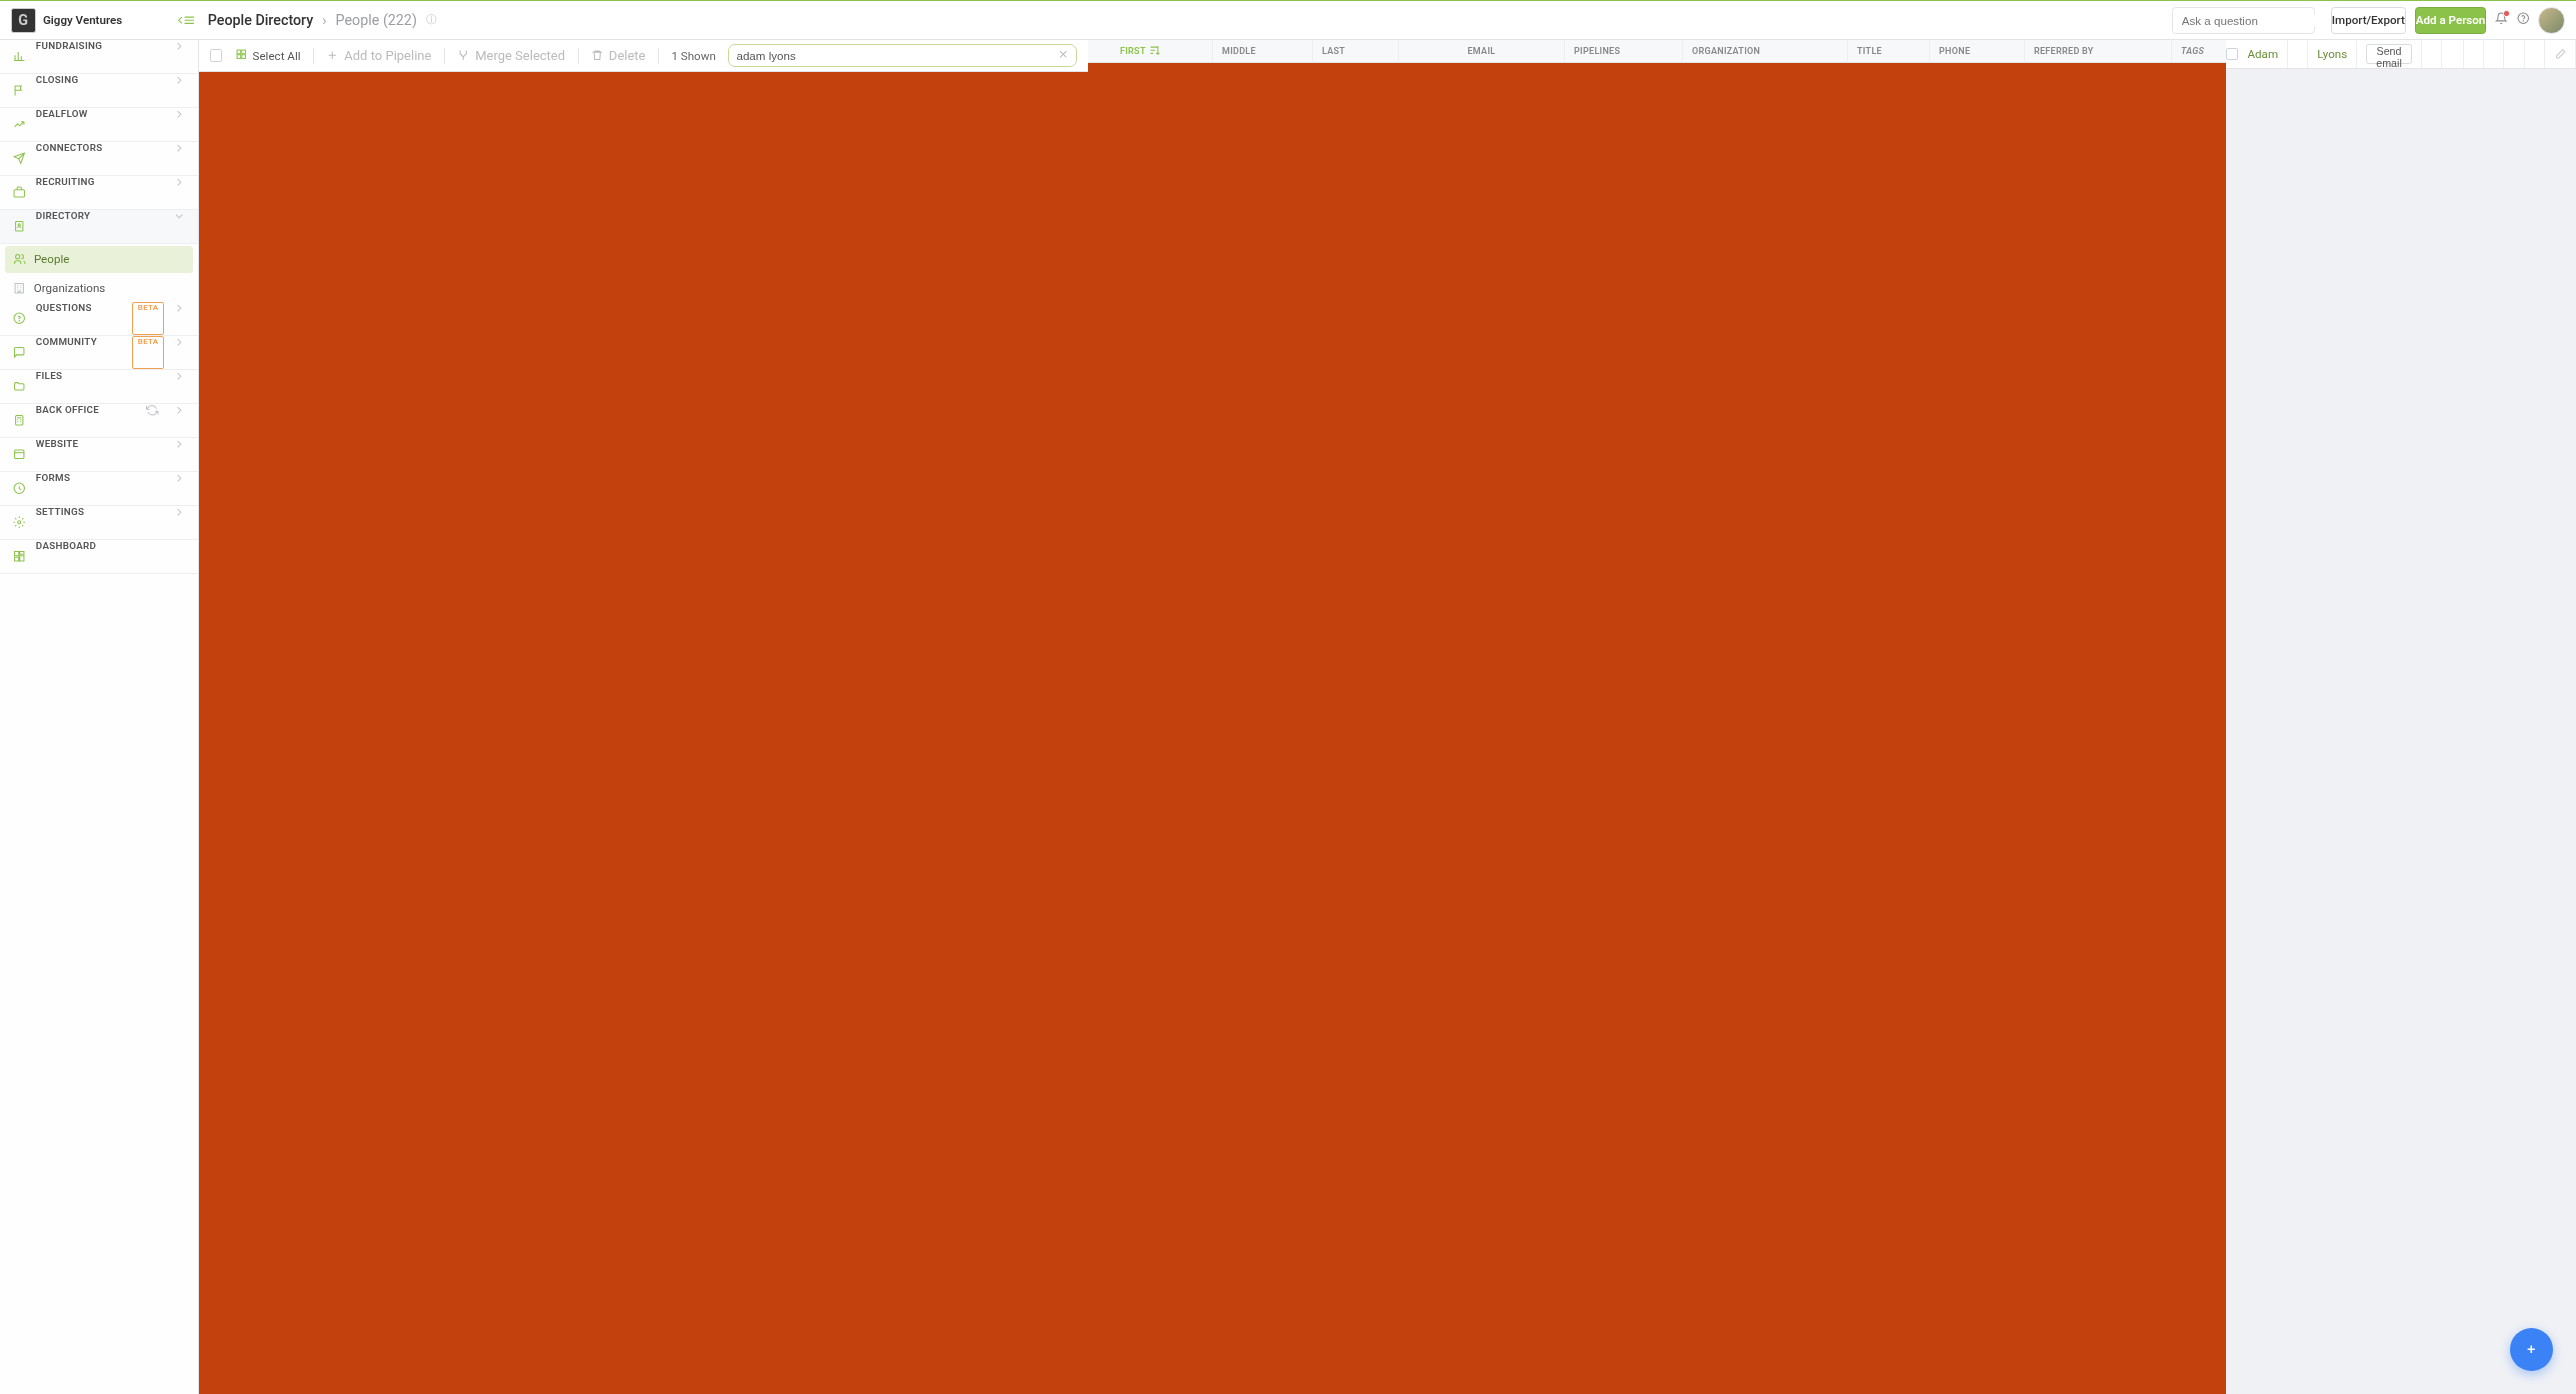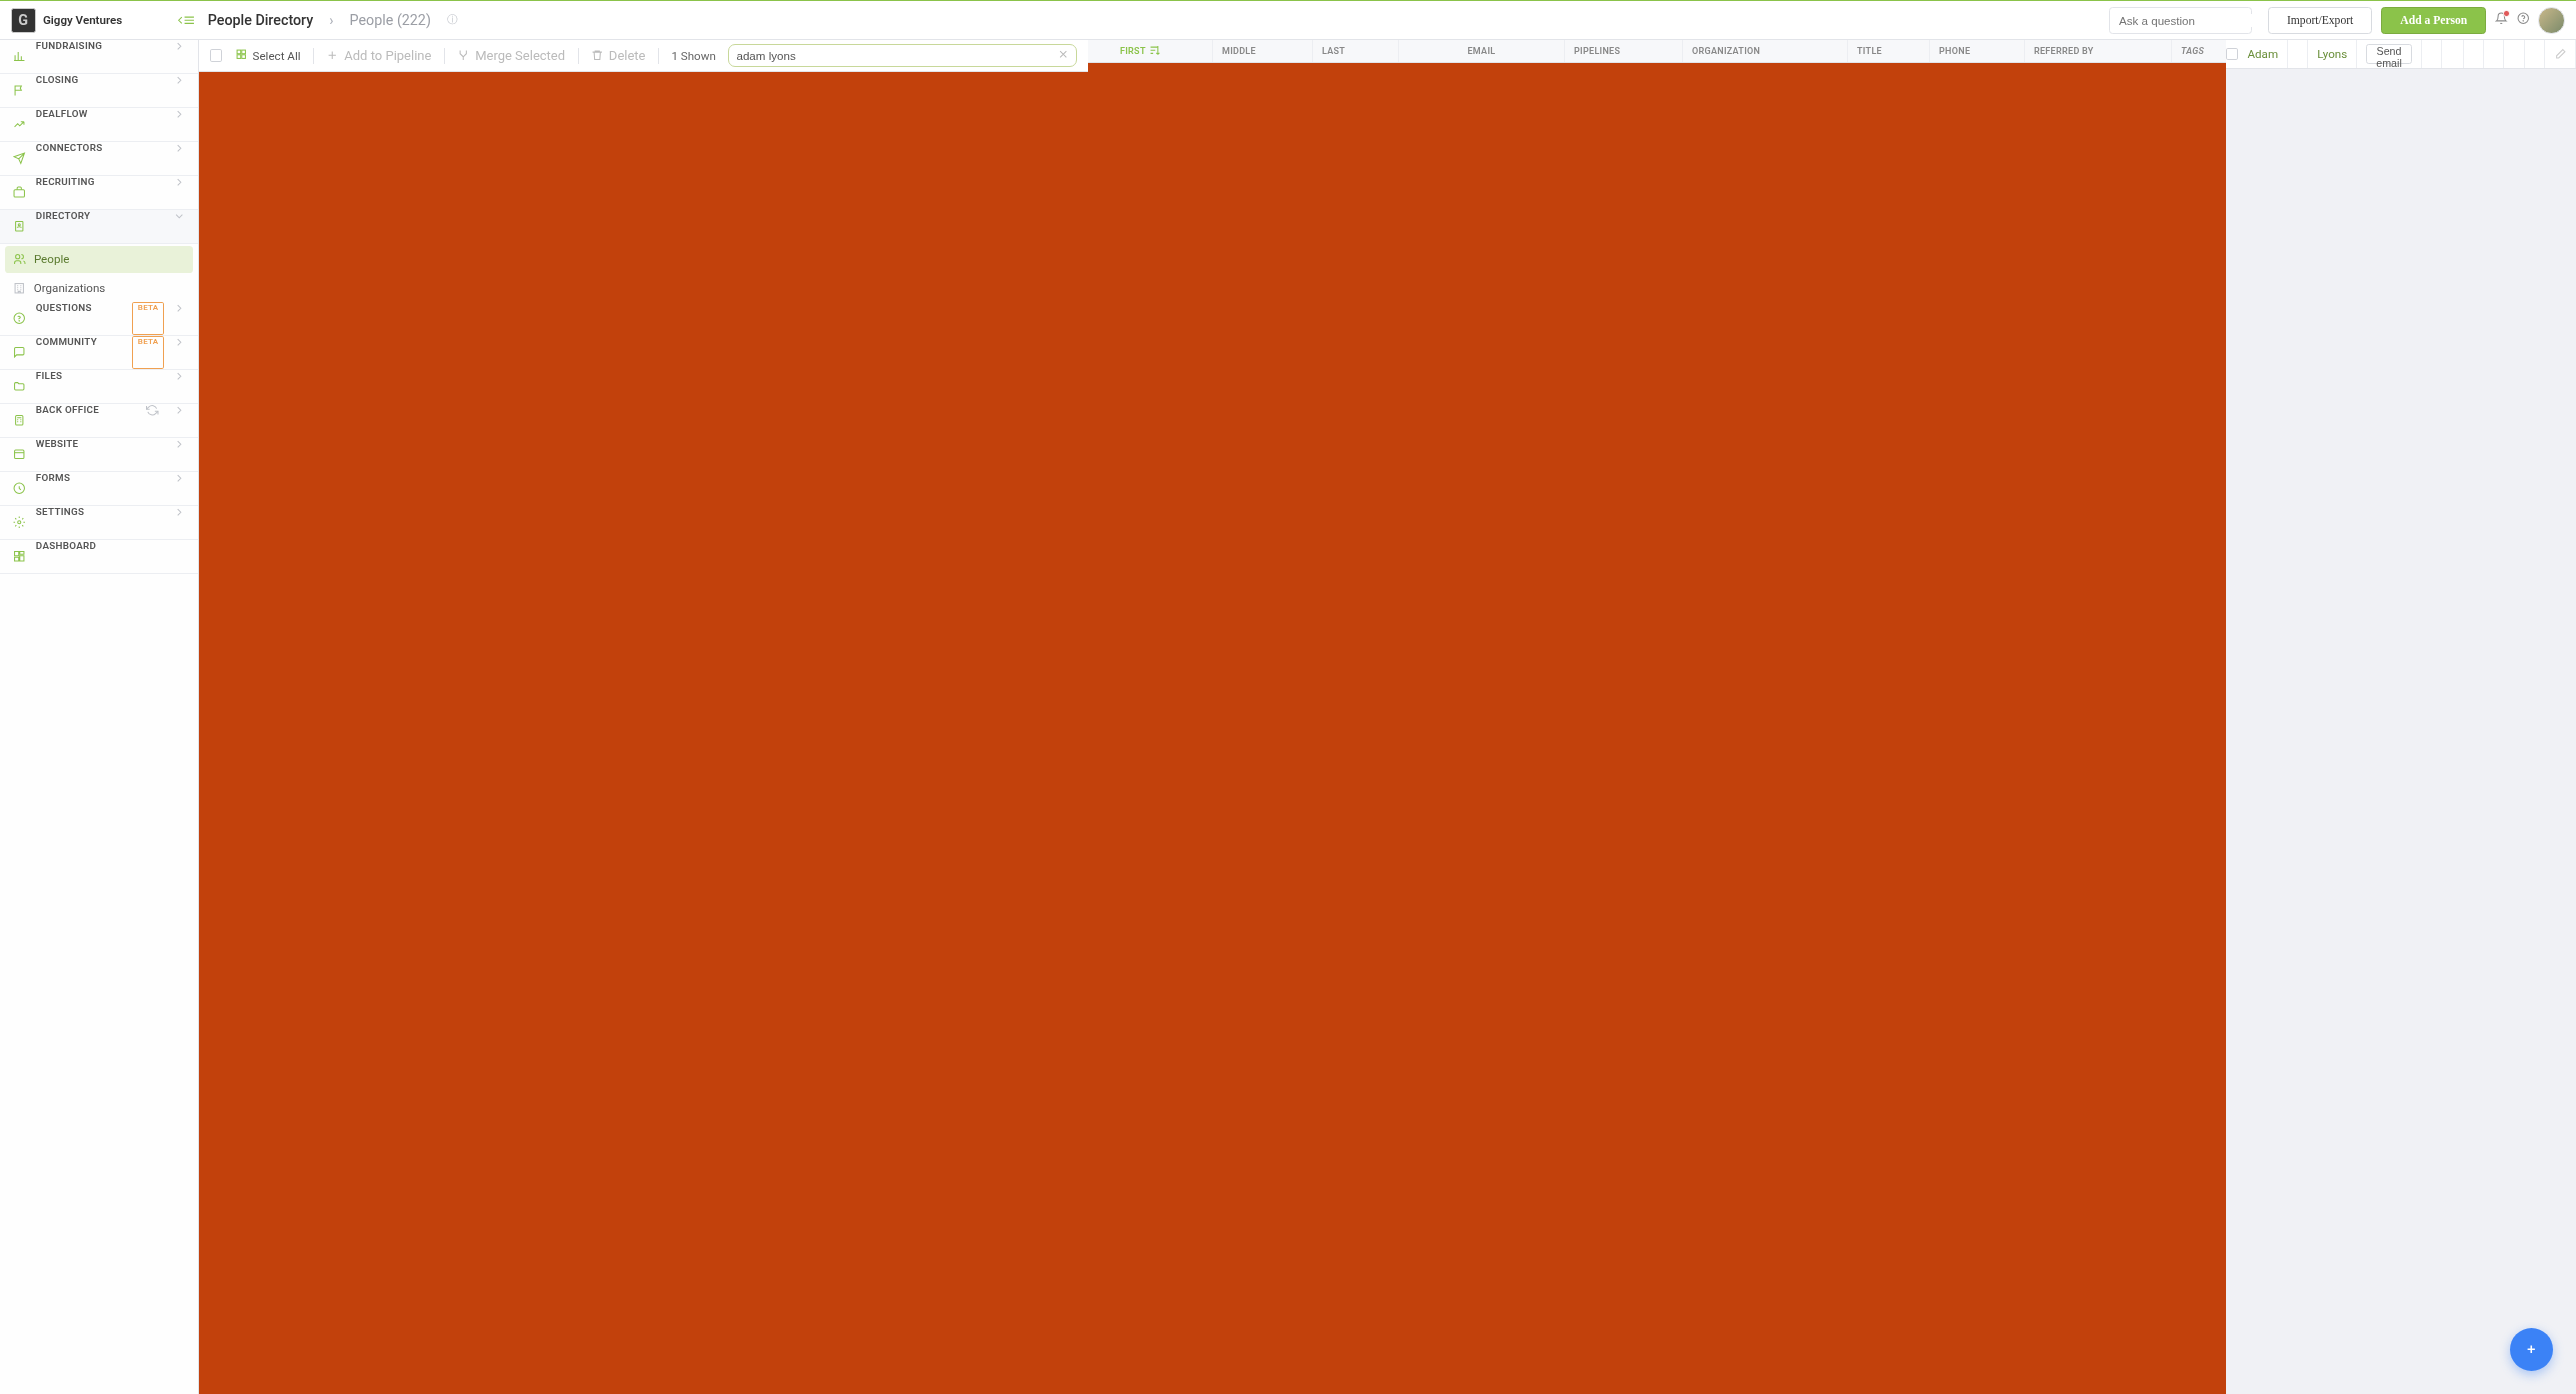--- a/index.html
+++ b/index.html
@@ -17,31 +17,31 @@
   background: #fff; border-bottom: 0.9px solid #e2e4e9; padding: 0 10.7px;
 }
 .brand { display:flex; align-items:center; gap:7.2px; width: 188px; }
 .brand-logo {
   width:25px; height:25px; background:#333; border:1.8px solid #ccc; color:#ccc;
   display:flex; align-items:center; justify-content:center; font-weight:bold; font-size:14.3px;
   border-radius:2.7px;
 }
 .brand-name { font-weight:600; font-size:11.6px; color:#333; }
 .collapse-btn { margin-left:auto; margin-right:3.6px; color:#8bc34a; cursor:pointer; display:flex; align-items:center; }
-.breadcrumb { display:flex; align-items:center; gap:16px; color:#333; font-size:14.3px; font-weight:500; margin-left:9px; }
+.breadcrumb { display:flex; align-items:center; gap:9px; color:#333; font-size:14.3px; font-weight:500; margin-left:9px; }
 .breadcrumb .sep { color:#b0b3bb; }
 .breadcrumb .sub { color:#9b9ea5; font-weight:400; }
 .breadcrumb .info-icon { color:#c3c6cc; font-size:10.7px; }
 .search-box {
   margin-left:auto; width:143px; height:27px; border:0.9px solid #e2e4e9; border-radius:3.6px;
   display:flex; align-items:center; padding:0 9px; color:#aaa;
 }
 .search-box input { border:none; outline:none; flex:1; font-size:11.6px; color:#555; }
 .search-box .sicon { color:#8bc34a; }
-.btn { height:27px; padding:0 18px; border-radius:3.6px; font-size:11.6px; cursor:pointer; display:flex; align-items:center;font-family:Liberation Serif, serif; }
+.btn { height:27px; padding:0 0; border-radius:3.6px; font-size:11.6px; cursor:pointer; display:flex; align-items:center; }
 .btn-outline { background:#fff; border:0.9px solid #d8dbe0; color:#333; font-weight:500; }
 .btn-primary { background:#8bc34a; border:0.9px solid #7bab3f; color:#fff; font-weight:600; }
 .topbar-actions { display:flex; align-items:center; gap:9px; margin-left:16px; }
 .bell { position:relative; color:#888; cursor:pointer; }
 .bell .dot { position:absolute; top:-1.8px; right:-1.8px; width:6.3px; height:6.3px; background:#e05a5a; border-radius:50%; border:0.9px solid #fff; }
 .help { color:#888; cursor:pointer; }
 .avatar { width:27px; height:27px; border-radius:50%; background:linear-gradient(135deg,#c9b88a,#7a8a6a); border:1.8px solid #e0e3e8; }
 .body { display:flex; flex:1; min-height:0; }
 .sidebar {
   width:199px; background:#fefefe; border-right:0.9px solid #e2e4e9;

